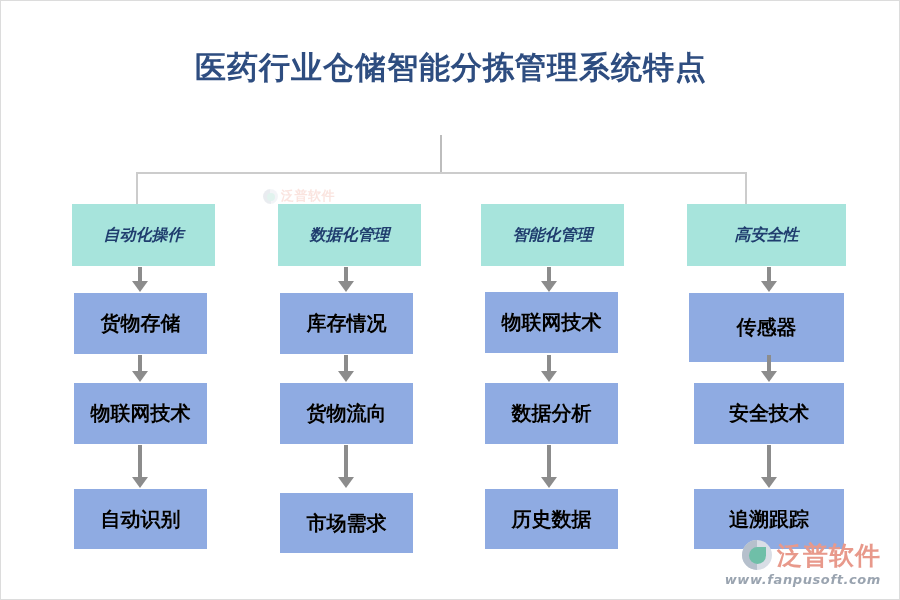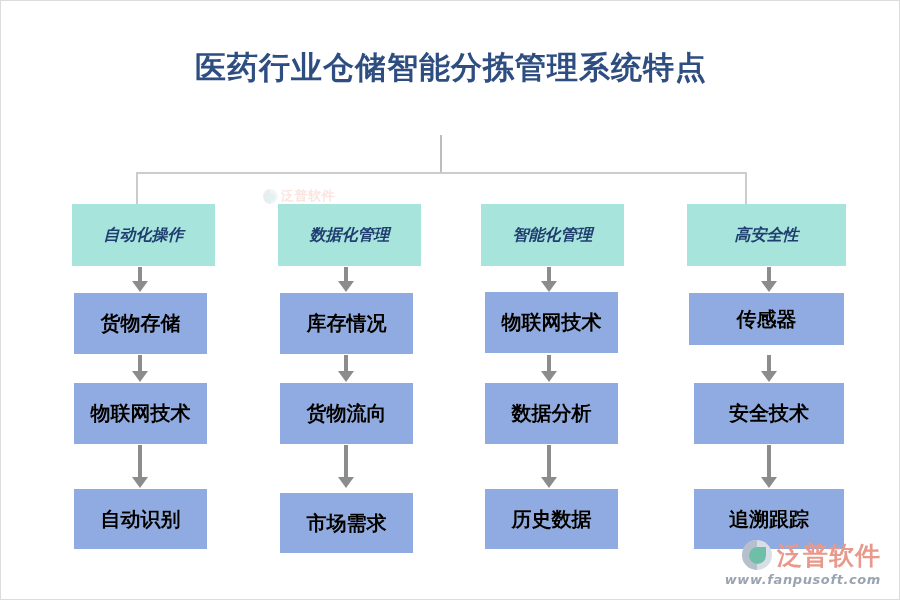--- a/index.html
+++ b/index.html
@@ -267,21 +267,21 @@
     <span class="shaft" style="height:33px;"></span>
       <span class="head" style="top:32px;"></span>
   </div>
   <div class="box head" style="left:686px; top:203px; width:159px; height:62px;">高安全性</div>
 
   <div class="box node" style="left:484px; top:488px; width:133px; height:60px;">历史数据</div>
   <div class="arrow" style="left:760px; top:266px; height:25px;">
     <span class="shaft" style="height:15px;"></span>
       <span class="head" style="top:14px;"></span>
   </div>
-  <div class="box node" style="left:688px; top:292px; width:155px; height:52px;">传感器</div>
+  <div class="box node" style="left:688px; top:292px; width:155px; height:69px;">传感器</div>
   <div class="arrow" style="left:760px; top:354px; height:27px;">
     <span class="shaft" style="height:17px;"></span>
       <span class="head" style="top:16px;"></span>
   </div>
   <div class="box node" style="left:693px; top:382px; width:150px; height:61px;">安全技术</div>
   <div class="arrow" style="left:760px; top:444px; height:43px;">
     <span class="shaft" style="height:33px;"></span>
       <span class="head" style="top:32px;"></span>
   </div>
   <div class="box node" style="left:693px; top:488px; width:150px; height:60px;font-family:Liberation Mono, monospace;">追溯跟踪</div>

